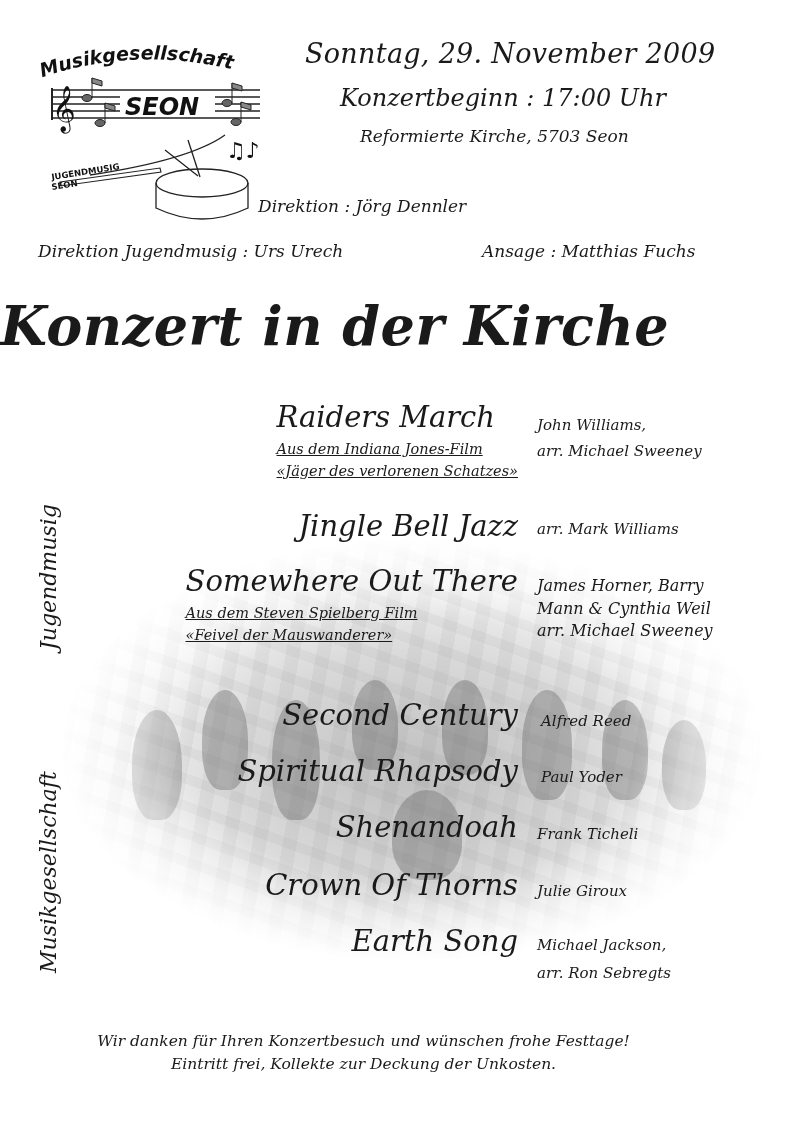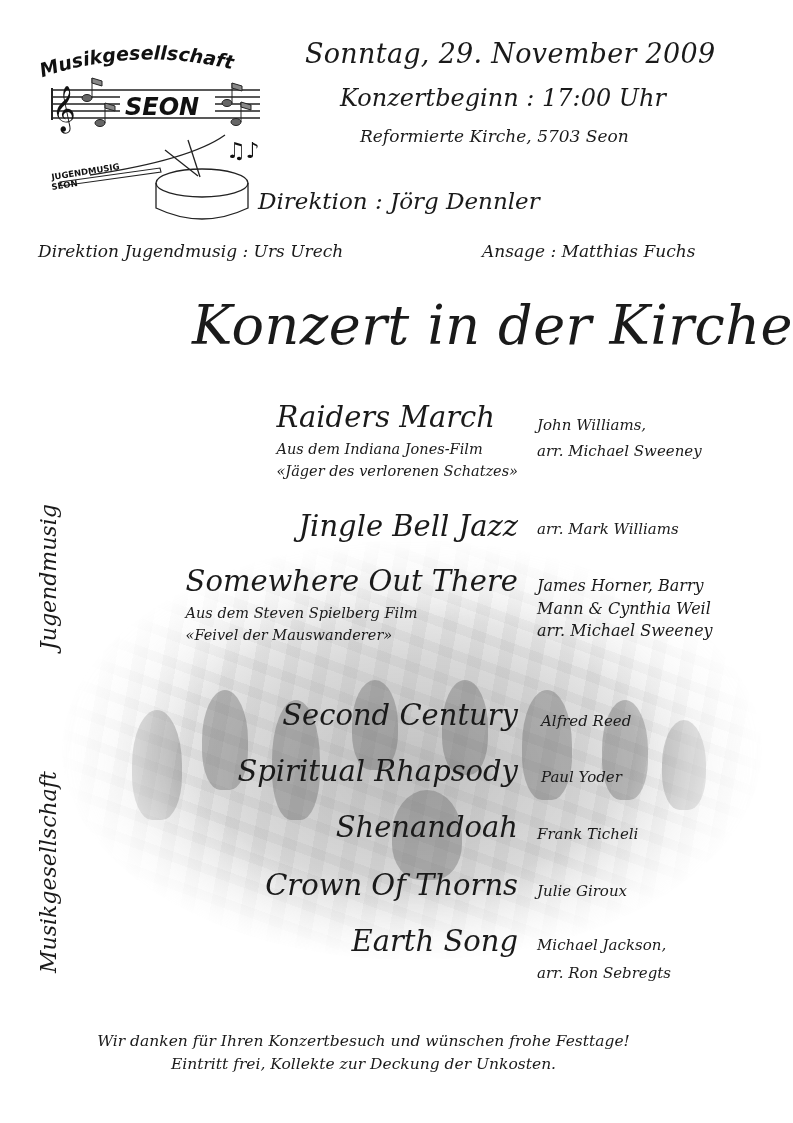--- a/index.html
+++ b/index.html
@@ -10,27 +10,27 @@
     .script { font-family: "DejaVu Serif", serif; font-style: italic; }
 
     
     .logo { position: absolute; left: 30px; top: 40px; width: 250px; height: 180px; }
     .logo svg { width: 100%; height: 100%; }
 
     
     .date { position: absolute; left: 305px; top: 38px; font-size: 27px; letter-spacing: 0.3px; }
     .start { position: absolute; left: 340px; top: 84px; font-size: 24px; }
     .venue { position: absolute; left: 360px; top: 126px; font-size: 17px; }
-    .direktion { position: absolute; left: 258px; top: 188px; font-size: 23px; }
+    .direktion { position: absolute; left: 258px; top: 196px; font-size: 17px; }
     .direktion-jm { position: absolute; left: 38px; top: 241px; font-size: 17px; }
     .ansage { position: absolute; left: 482px; top: 241px; font-size: 17px; }
 
     .main-title {
-      position: absolute; left: 0; width: 793px; top: 294px; text-align: right;
-      font-size: 54px; letter-spacing: 0.5px;
+      position: absolute; left: 0; width: 793px; top: 294px; text-align: left;
+      font-size: 54px; letter-spacing: 0.5px; font-weight: bold;
     }
 
     
     .photo {
       position: absolute; left: 62px; top: 540px; width: 700px; height: 420px;
       border-radius: 50%;
       background:
         radial-gradient(ellipse at 50% 55%, rgba(140,140,140,0.55) 0%, rgba(170,170,170,0.45) 35%, rgba(210,210,210,0.25) 60%, rgba(255,255,255,0) 75%),
         repeating-linear-gradient(100deg, rgba(120,120,120,0.10) 0 14px, rgba(255,255,255,0.0) 14px 30px),
         repeating-linear-gradient(20deg, rgba(100,100,100,0.08) 0 10px, rgba(255,255,255,0) 10px 26px);
@@ -46,21 +46,21 @@
     .side-label {
       position: absolute; font-size: 22px; white-space: nowrap;
       transform-origin: left top; transform: rotate(-90deg);
     }
     .side-jugend { left: 36px; top: 650px; }
     .side-mg { left: 36px; top: 973px; }
 
     
     .piece { position: absolute; right: 275px; text-align: left; white-space: nowrap; }
     .piece .title { font-size: 29px; line-height: 1; display: block; }
-    .piece .note { font-size: 14.5px; display: block; line-height: 22px; }
+    .piece .note { font-size: 14.5px; display: block; line-height: 22px; text-decoration: underline; }
     .composer { position: absolute; left: 537px; font-size: 15px; line-height: 22px; white-space: nowrap; }
 
     
     .footer { position: absolute; left: 0; width: 727px; top: 1030px; text-align: center; font-size: 15.5px; line-height: 23px; }
   </style>
 </head>
 <body>
 
 <div class="logo">
   <svg viewBox="0 0 250 180" xmlns="http://www.w3.org/2000/svg">

